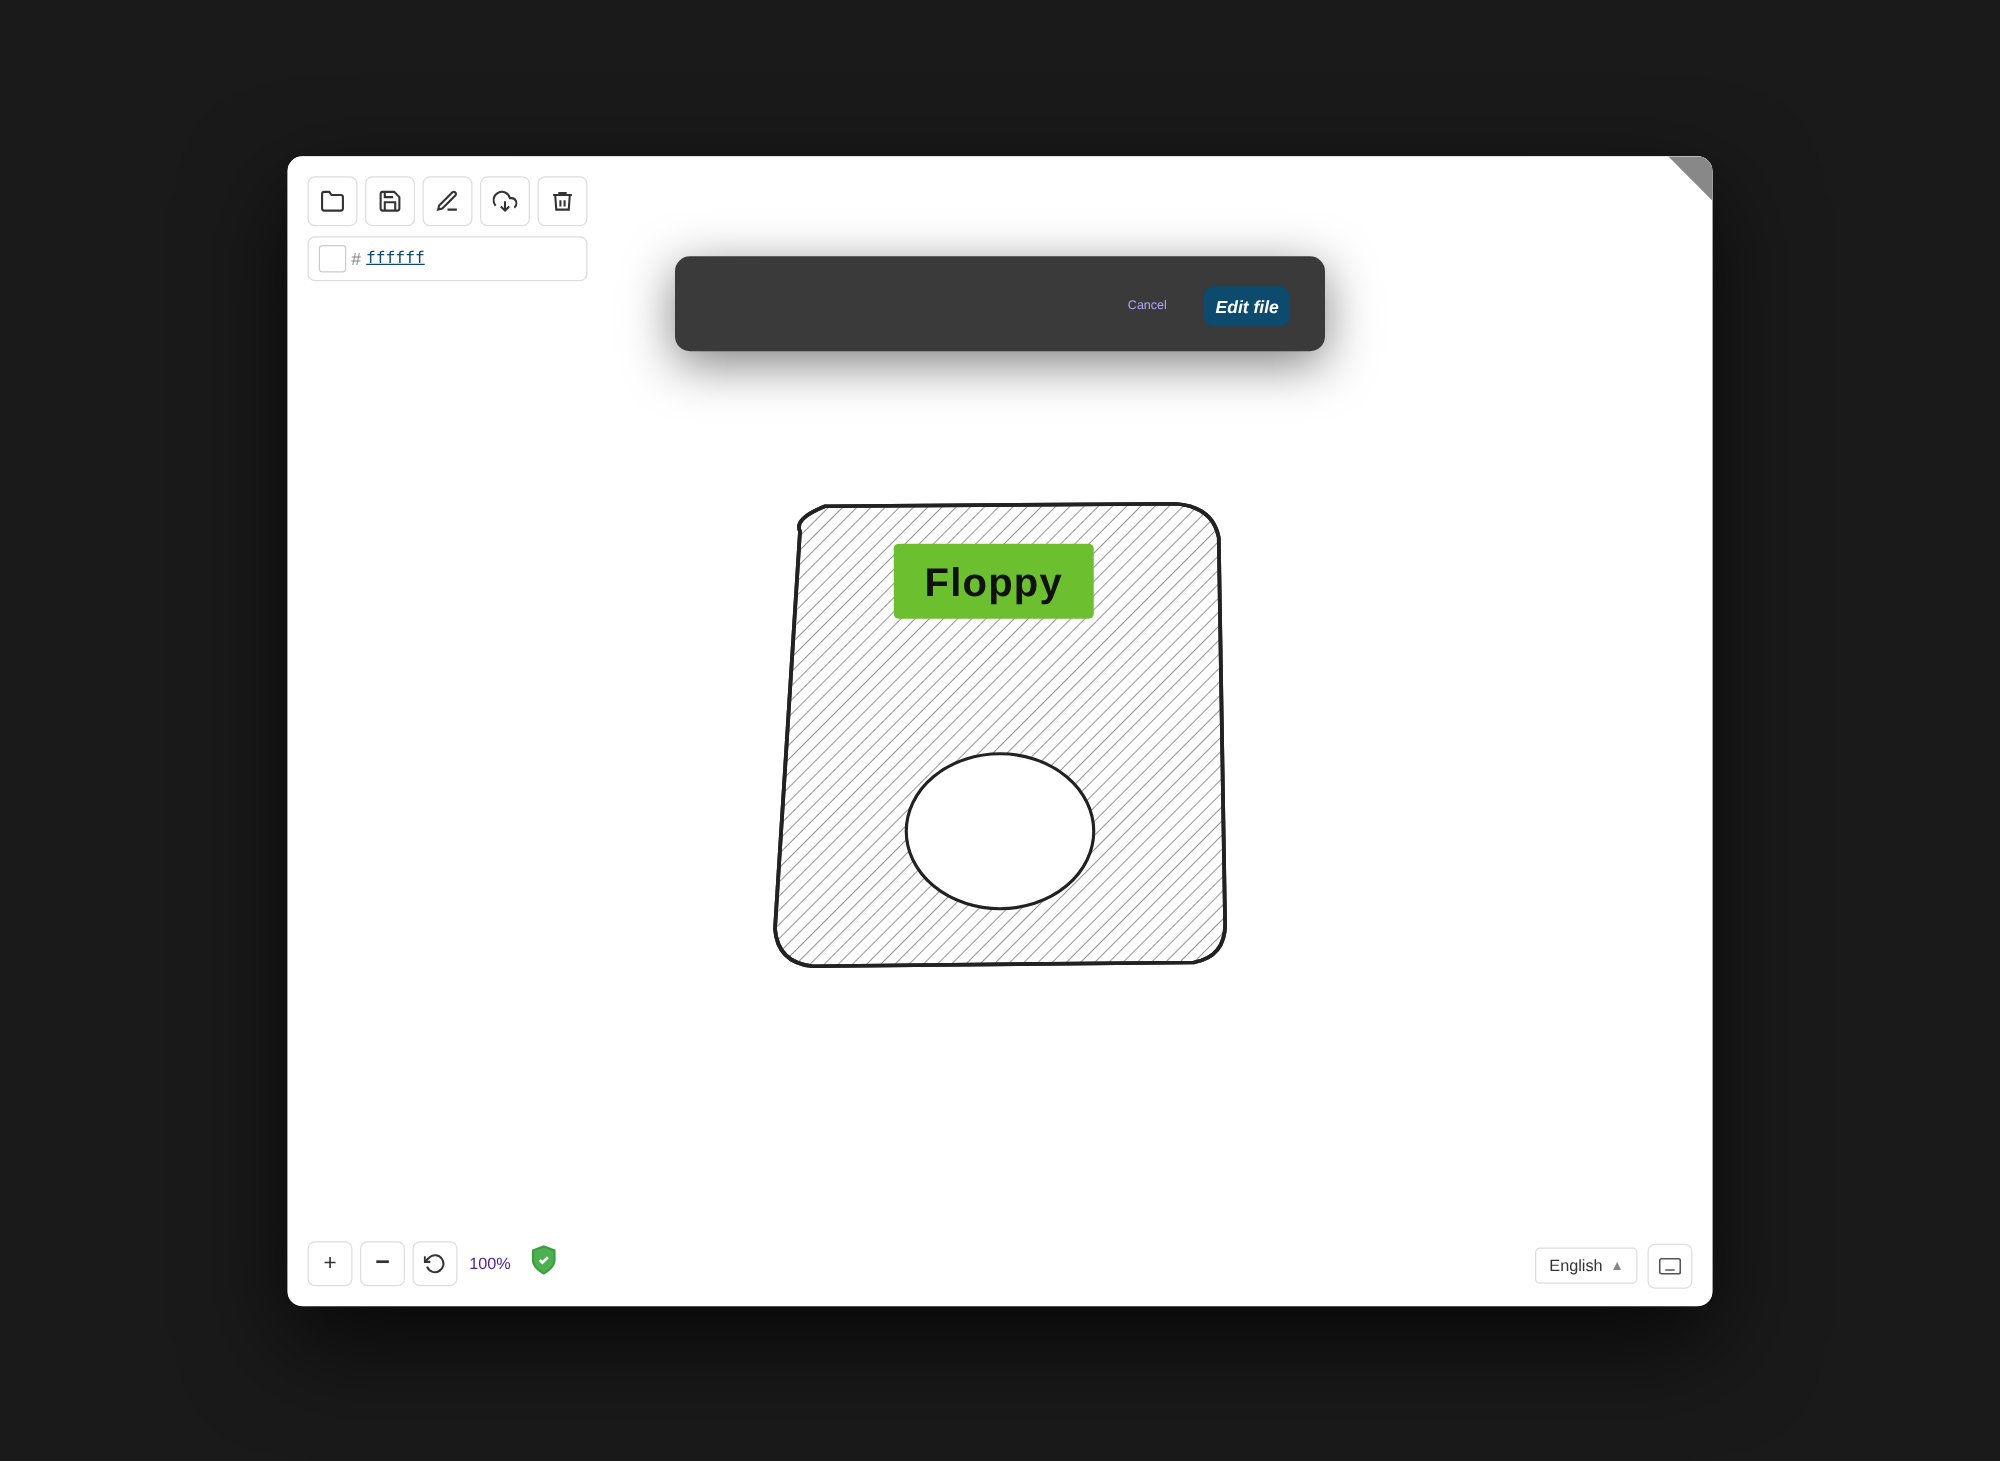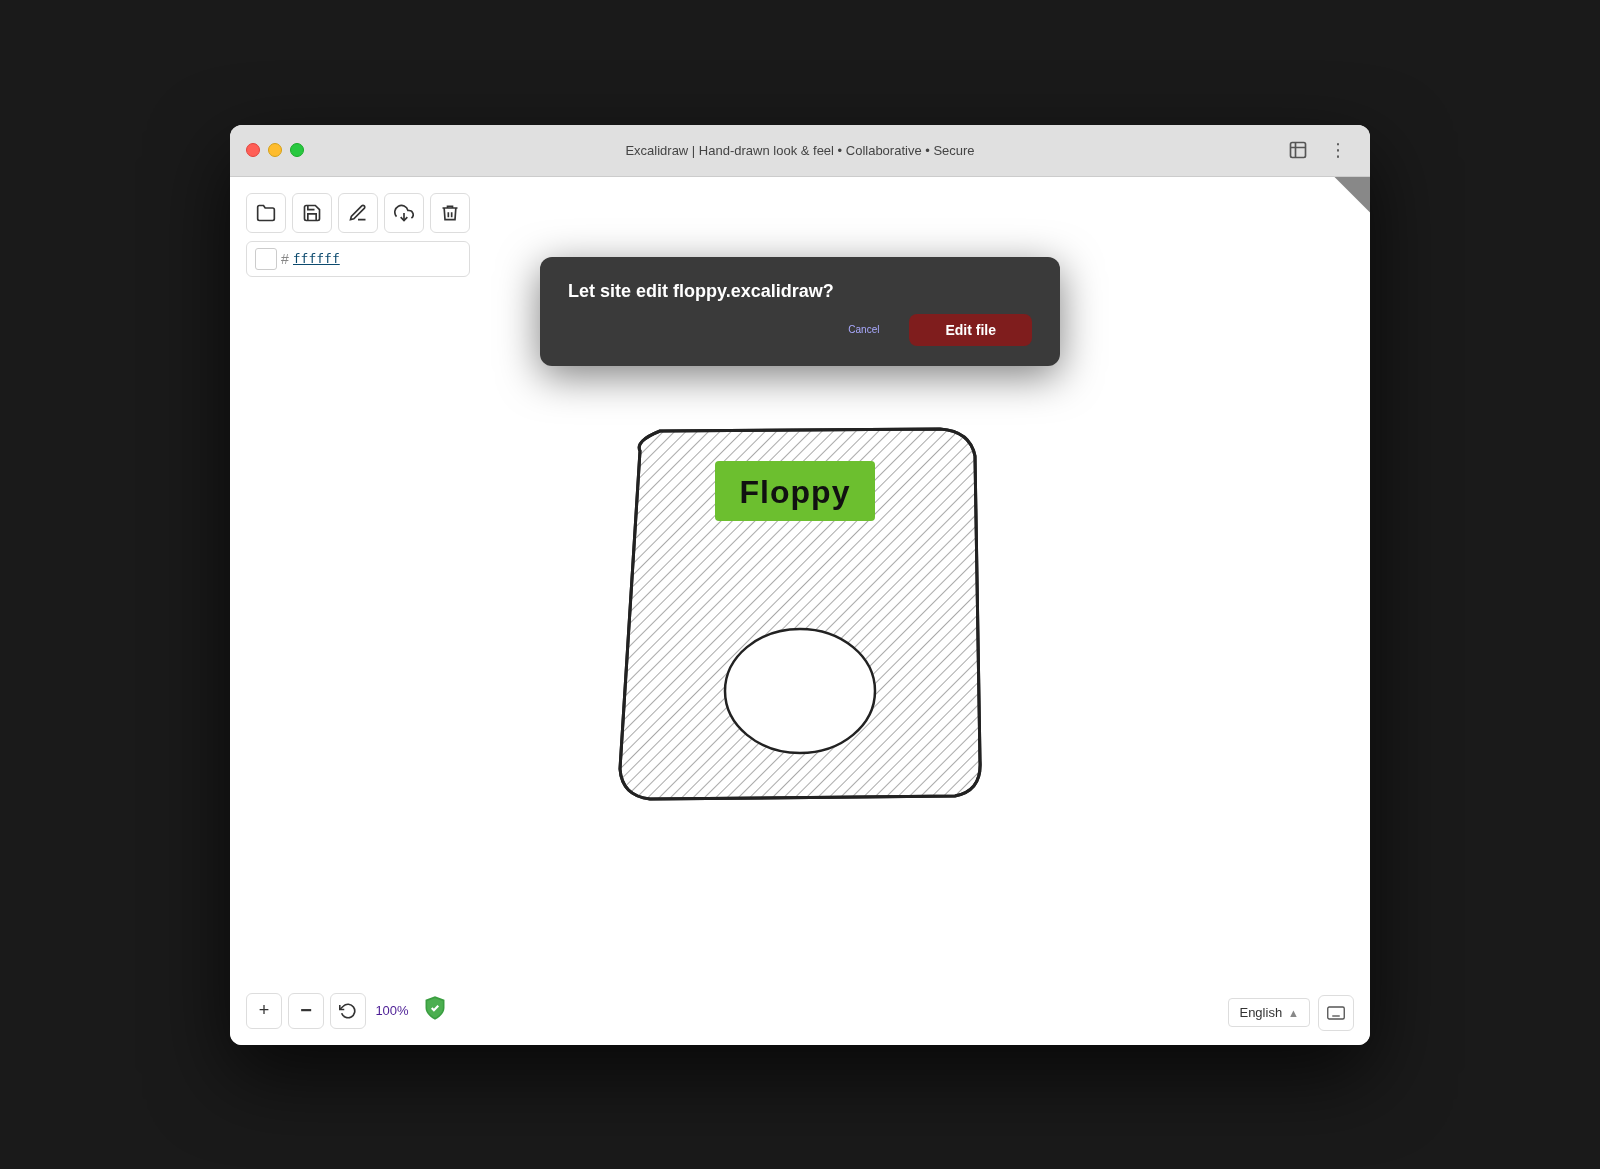--- a/index.html
+++ b/index.html
@@ -321,53 +321,36 @@
       border-radius: 8px;
       border: none;
       background: transparent;
       color: #aaaaff;
       font-size: 10px;
       font-weight: 500;
       cursor: pointer;
     }
 
     .btn-edit {
-      padding: 8px 36px;
+      padding: 8px 9px;
       border-radius: 8px;
       border: none;
-      background: #7f1d1d;
+      background: #0c4a6e;
       color: #ffffff;
       font-size: 14px;
       font-weight: 600;
       cursor: pointer;
+      font-style: italic;
     }
   </style>
 </head>
 <body>
 
 <div class="mac-window">
 
-  <div class="titlebar">
-    <div class="traffic-lights">
-      <div class="traffic-light close"></div>
-      <div class="traffic-light minimize"></div>
-      <div class="traffic-light maximize"></div>
-    </div>
-    <span class="titlebar-title">Excalidraw | Hand-drawn look &amp; feel • Collaborative • Secure</span>
-    <div class="titlebar-actions">
-      <div class="titlebar-icon-btn">
-        <svg width="20" height="20" viewBox="0 0 24 24" fill="none" stroke="#555" stroke-width="2">
-          <path d="M9 3H5a2 2 0 00-2 2v4m6-6h10a2 2 0 012 2v4M9 3v18m0 0h10a2 2 0 002-2V9M9 21H5a2 2 0 01-2-2V9m0 0h18"></path>
-        </svg>
-      </div>
-      <div class="titlebar-icon-btn">
-        <span style="font-size:18px;color:#555">⋮</span>
-      </div>
-    </div>
-  </div>
 
   <div class="app-content">
 
     <div class="corner-decoration"></div>
 
     <div class="toolbar">
       <div class="toolbar-row">
         <div class="toolbar-btn" title="Open">
           <svg width="20" height="20" viewBox="0 0 24 24" fill="none" stroke="#333" stroke-width="2">
             <path d="M22 19a2 2 0 01-2 2H4a2 2 0 01-2-2V5a2 2 0 012-2h5l2 3h9a2 2 0 012 2z"></path>
@@ -470,21 +453,20 @@
           <line x1="12" y1="9" x2="12" y2="9"></line>
           <line x1="16" y1="9" x2="16" y2="9"></line>
           <line x1="20" y1="9" x2="20" y2="9"></line>
           <line x1="7" y1="13" x2="17" y2="13"></line>
         </svg>
       </div>
     </div>
 
     <div class="dialog-overlay">
       <div class="dialog">
-        <div class="dialog-title">Let site edit floppy.excalidraw?</div>
         <div class="dialog-buttons">
           <button class="btn-cancel">Cancel</button>
           <button class="btn-edit">Edit file</button>
         </div>
       </div>
     </div>
   </div>
 </div>
 
 </body></html>

